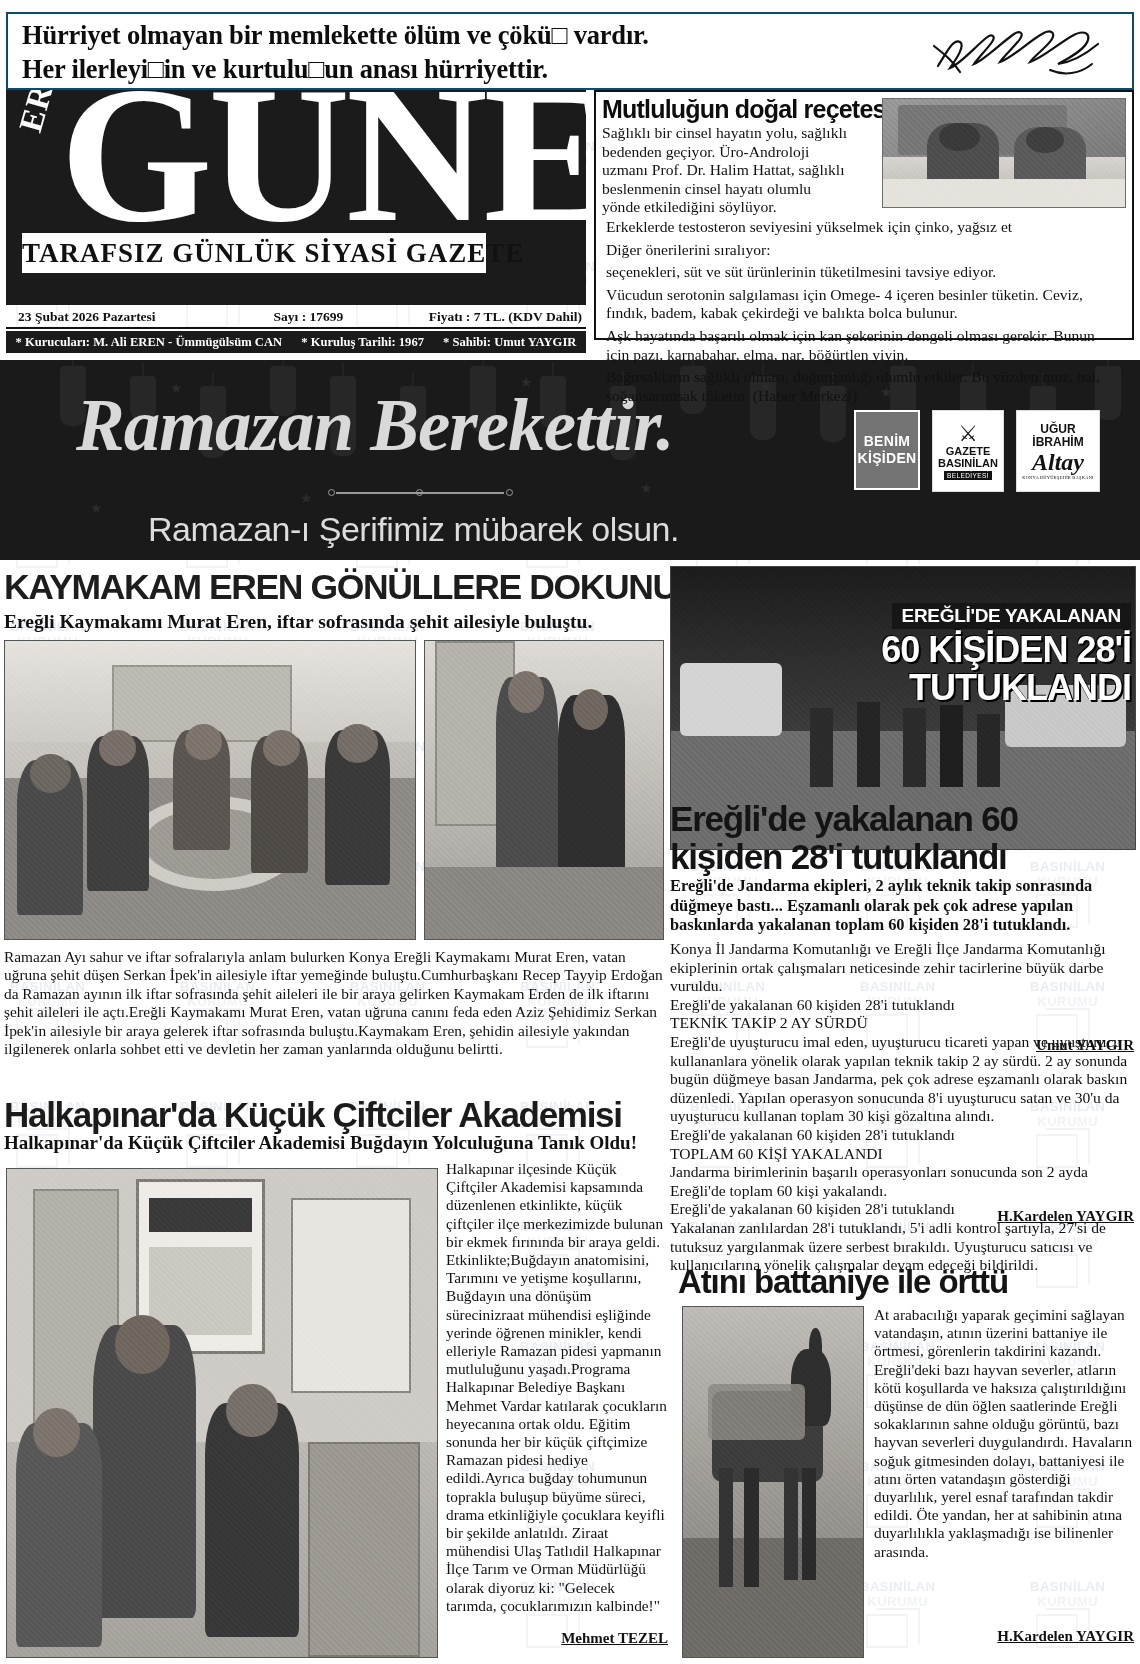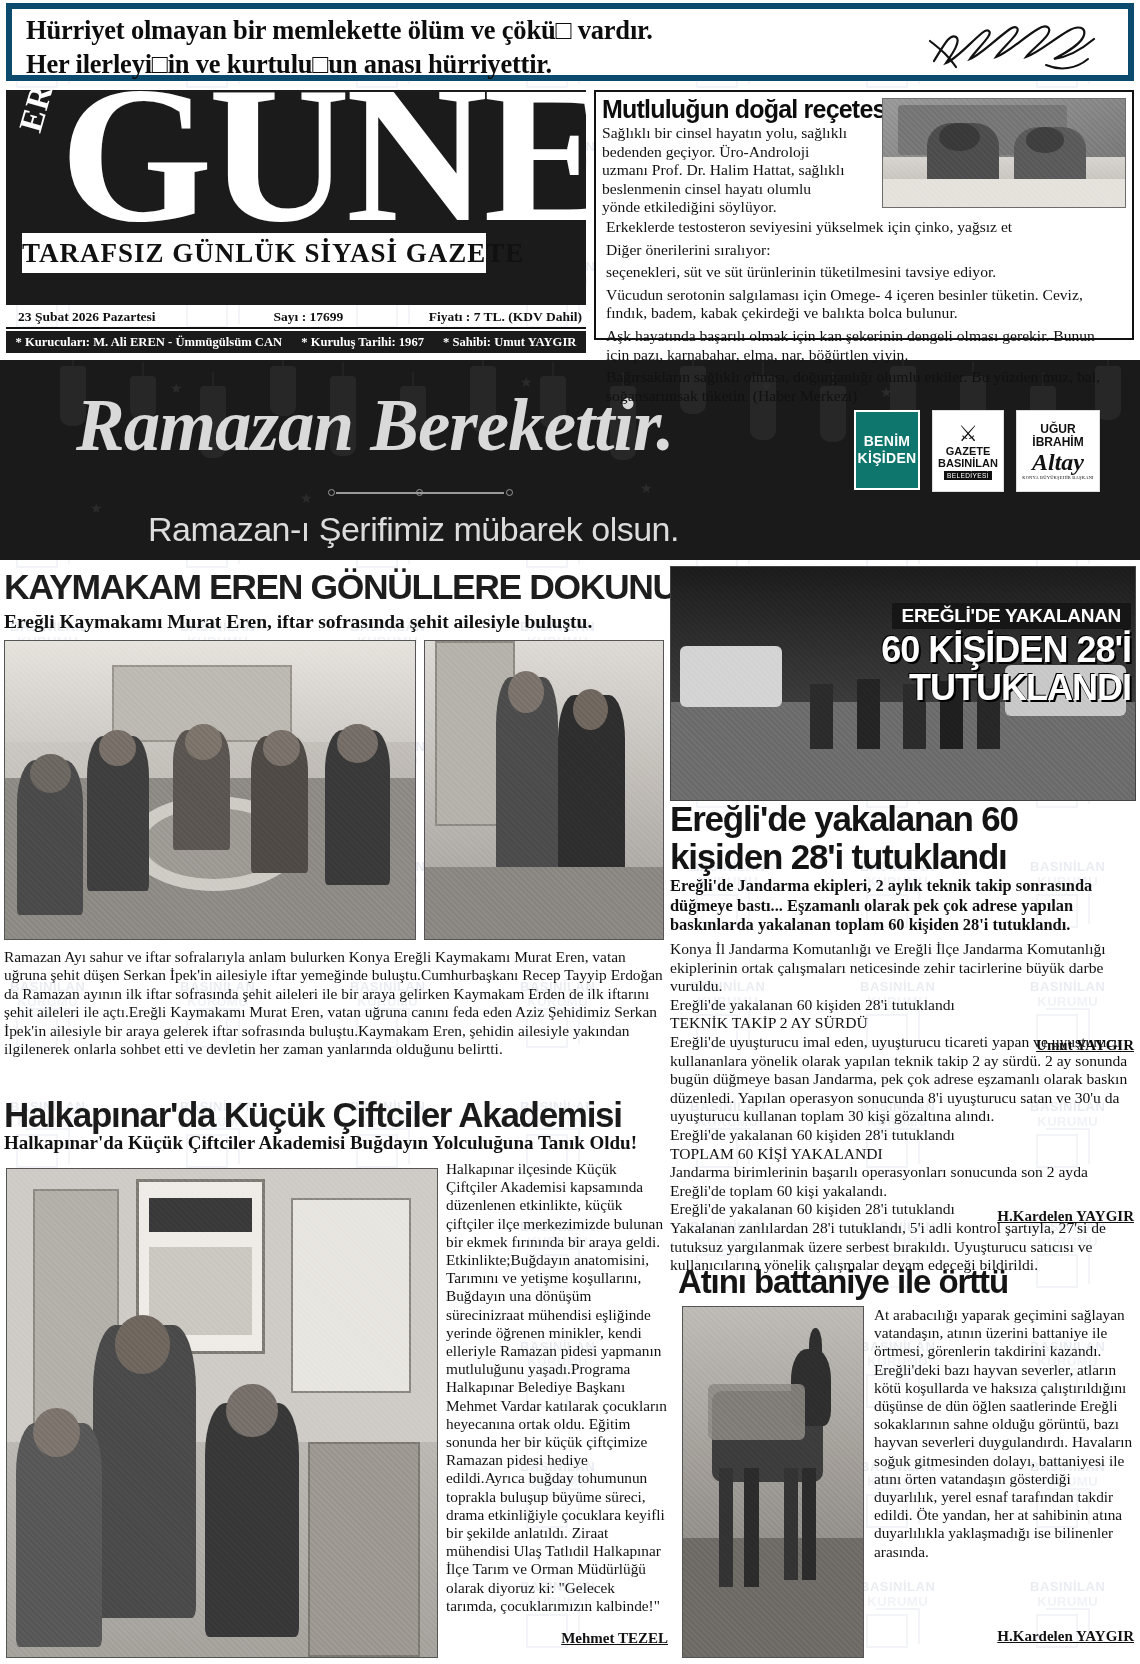--- a/index.html
+++ b/index.html
@@ -18,22 +18,22 @@
     position:absolute; font-family:"Liberation Sans", sans-serif; font-weight:700;
     font-size:13px; letter-spacing:.5px; color:#b9c3d4; line-height:1.15; text-align:center;
     white-space:nowrap;
   }
   .wm i { display:block; font-style:normal; color:#cfd7e4; }
   .wmbox{ position:absolute; width:42px;height:34px;border:2px solid #d7dde8; }
   .wmbox:after{content:"";position:absolute;left:8px;top:-8px;width:42px;height:34px;border:2px solid #d7dde8;border-bottom:none;border-left:none;transform:skewX(-0deg);}
 
   
   .quote-bar {
-    position:absolute; left:6px; top:3px; width:1128px; height:78px;
-    border:6px solid #0c4a6e; background:#fff; z-index:10;
+    position:absolute; left:6px; top:12px; width:1128px; height:78px;
+    border:2px solid #0c4a6e; background:#fff; z-index:10;
   }
   .quote-text {
     position:absolute; left:14px; top:4px; width:860px;
     font-family:"Liberation Serif", serif; font-weight:700; font-size:26.5px;
     line-height:34px; letter-spacing:-.2px; color:#0d0d0d;
   }
   .quote-text .ln { display:block; white-space:nowrap; }
   .sig {
     position:absolute; right:22px; top:6px; width:180px; height:64px;
   }
@@ -139,21 +139,21 @@
   .ram-div .bar{ position:absolute; left:16px; top:4px; width:168px; height:1.5px; background:#9a9a9a; }
   .ram-div .dot{ position:absolute; top:1px; width:7px; height:7px; border:1.5px solid #9a9a9a; border-radius:50%; }
   .ram-sub {
     position:absolute; left:148px; top:150px;
     font-family:"Liberation Sans", sans-serif; font-weight:400;
     font-size:34px; color:#dcdcdc; letter-spacing:-.5px;
   }
   .logos { position:absolute; right:40px; top:50px; display:flex; gap:12px; align-items:flex-start; }
   .logo { background:#fff; border:1px solid #ddd; display:flex; flex-direction:column;
           align-items:center; justify-content:center; }
-  .logo.benim { background:#0f766e; color:#fff; width:66px; height:80px; border:2px solid #fff; }
+  .logo.benim { background:#737373; color:#fff; width:66px; height:80px; border:2px solid #fff; }
   .logo.benim b{ font-family:"Liberation Sans",sans-serif; font-size:14px; line-height:17px; letter-spacing:.3px;}
   .logo.konya { width:72px; height:82px; color:#111; }
   .logo.konya .crest{ font-size:22px; line-height:22px; }
   .logo.konya b{ font-family:"Liberation Sans",sans-serif; font-size:11px; line-height:12px;}
   .logo.konya i{ font-style:normal; font-family:"Liberation Sans",sans-serif; font-size:6.5px; letter-spacing:.4px; background:#111;color:#fff;padding:1px 3px;margin-top:2px;}
   .logo.altay { width:84px; height:82px; color:#111; }
   .logo.altay b{ font-family:"Liberation Sans",sans-serif; font-size:12px; line-height:13px; }
   .logo.altay .sig2{ font-family:"Liberation Serif",serif; font-style:italic; font-weight:700; font-size:24px; line-height:26px; }
   .logo.altay i{ font-style:normal; font-size:4.5px; letter-spacing:.2px; }
 
@@ -179,21 +179,21 @@
     font-size:15.4px; line-height:18.4px; color:#111; text-align:left;
   }
   .byline {
     position:absolute; right:6px; top:1037px; width:250px; text-align:right; z-index:10;
     font-family:"Liberation Serif", serif; font-weight:700; font-size:15px;
     text-decoration:underline; color:#111;
   }
 
   
   .arrest-photo {
-    position:absolute; left:670px; top:566px; width:466px; height:235px;
+    position:absolute; left:670px; top:566px; width:466px; height:284px;
     background:#2a2a2a; border:1px solid #444; overflow:hidden; z-index:10;
   }
   .arrest-overlay {
     position:absolute; right:4px; top:36px; width:300px; z-index:11; text-align:right;
   }
   .ov-kicker {
     display:inline-block; background:#161616; color:#fff; padding:2px 10px;
     font-family:"Liberation Sans", sans-serif; font-weight:700; font-size:19px;
     letter-spacing:-.3px; margin-bottom:2px;
   }

